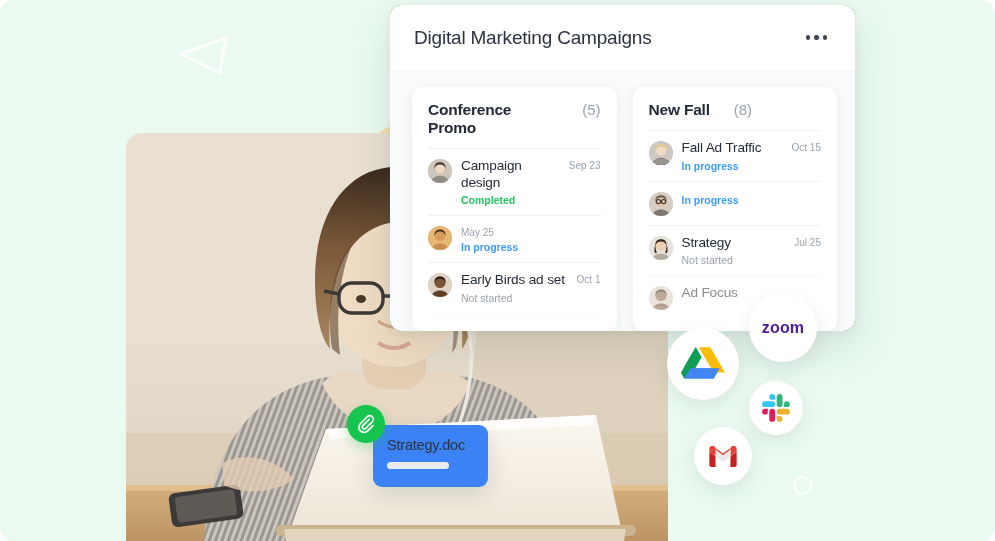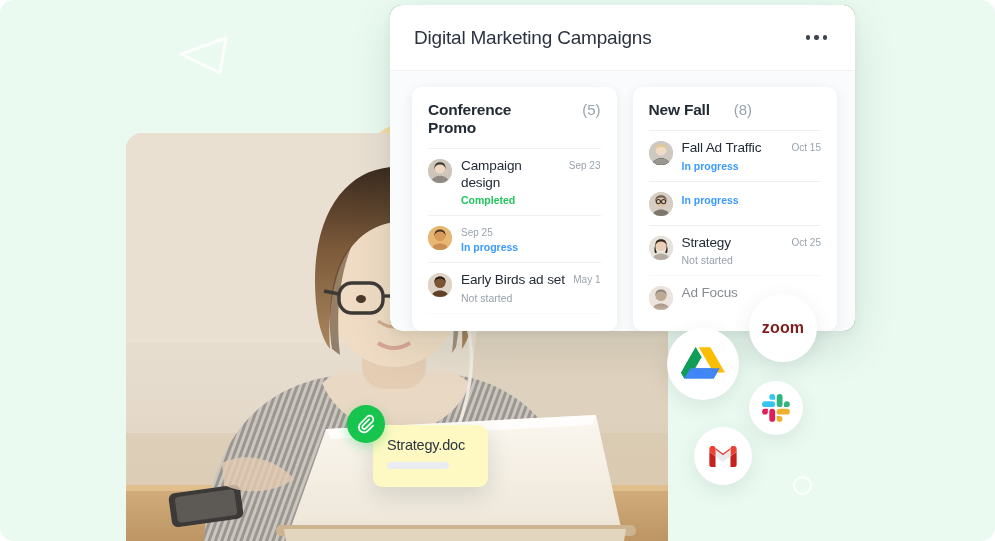--- a/index.html
+++ b/index.html
@@ -115,21 +115,21 @@
 
   .card-fade{
     position:absolute;left:0;right:0;bottom:0;height:26px;
     background:linear-gradient(to bottom,rgba(255,255,255,0),#ffffff 78%);
     pointer-events:none;
   }
 
   
   .file-chip{
     position:absolute;left:373px;top:425px;width:115px;height:62px;
-    background:#fef9c3;border-radius:9px;
+    background:#3b82f6;border-radius:9px;
     box-shadow:0 8px 22px rgba(40,60,55,.15);
     padding:12px 14px;box-sizing:border-box;
   }
   .file-name{font-size:14.5px;color:#2d3440;letter-spacing:-.2px;}
   .file-bar{
     margin-top:9px;width:62px;height:7px;border-radius:4px;background:#e9edf1;
   }
   .clip-badge{
     position:absolute;left:347px;top:405px;width:38px;height:38px;
     background:#16c44e;border-radius:50%;
@@ -142,21 +142,21 @@
     position:absolute;border-radius:50%;background:#ffffff;
     display:flex;align-items:center;justify-content:center;
     box-shadow:0 6px 20px rgba(40,60,55,.10);
   }
   #bubble-zoom{left:749px;top:294px;width:68px;height:68px;}
   #bubble-drive{left:667px;top:328px;width:72px;height:72px;}
   #bubble-slack{left:749px;top:381px;width:54px;height:54px;}
   #bubble-gmail{left:694px;top:427px;width:58px;height:58px;}
   .zoom-word{
     font-family:"Liberation Sans",sans-serif;
-    font-size:16px;font-weight:700;color:#7f1d1d;letter-spacing:.2px;
+    font-size:16px;font-weight:700;color:#4c1d95;letter-spacing:.2px;
   }
 </style>
 </head>
 <body>
 
 <div id="stage">
 
   <svg class="deco-triangle" viewBox="0 0 52 44">
     <path d="M50 6 L5 22 L44 41 Z" fill="none" stroke="#ffffff" stroke-width="3" stroke-linejoin="round"></path>
   </svg>
@@ -300,39 +300,39 @@
           <div class="avatar">
             <svg viewBox="0 0 24 24">
                 <rect width="24" height="24" fill="#e8b872"></rect>
                 <circle cx="12" cy="9.5" r="5.6" fill="#d79c5d"></circle>
                 <path d="M12 3.4c4 0 5.8 2.4 5.5 6.6-.6-3-2.5-4.5-5.5-4.5S7.1 7 6.5 10C6.2 5.8 8 3.4 12 3.4z" fill="#4a3524"></path>
                 <path d="M3 24c1.1-4.6 4.8-6.6 9-6.6S20 19.4 21 24z" fill="#c98f52"></path>
               </svg>
           </div>
           <div class="task-main">
             <div class="task-row">
-              <span class="task-date">Sep 25</span>
+              <span class="task-date">May 25</span>
             </div>
             <div class="task-status st-inprogress">In progress</div>
           </div>
         </div>
 
         <div class="task">
           <div class="avatar">
             <svg viewBox="0 0 24 24">
                 <rect width="24" height="24" fill="#ded3c6"></rect>
                 <circle cx="12" cy="9.5" r="5.6" fill="#7b5436"></circle>
                 <path d="M12 3.4c4 0 5.8 2.3 5.5 6.4-.6-2.9-2.5-4.4-5.5-4.4S7.1 6.9 6.5 9.8C6.2 5.7 8 3.4 12 3.4z" fill="#241a12"></path>
                 <path d="M3 24c1.1-4.6 4.8-6.6 9-6.6S20 19.4 21 24z" fill="#5f4026"></path>
               </svg>
           </div>
           <div class="task-main">
             <div class="task-row">
               <span class="task-title">Early Birds ad set</span>
-              <span class="task-date">May 1</span>
+              <span class="task-date">Oct 1</span>
             </div>
             <div class="task-status st-notstarted">Not started</div>
           </div>
         </div>
 
         <div class="task partial">
           <div class="avatar">
             <svg viewBox="0 0 24 24">
                 <rect width="24" height="24" fill="#d8ccbd"></rect>
                 <circle cx="12" cy="9.5" r="5.6" fill="#8a6340"></circle>
@@ -401,21 +401,21 @@
                 <rect width="24" height="24" fill="#e6e2dc"></rect>
                 <circle cx="12" cy="9.4" r="5.5" fill="#eccfb2"></circle>
                 <path d="M12 3.2c4.2 0 6 2.6 5.7 7.2-.5-3.2-2.5-4.8-5.7-4.8S6.8 7.2 6.3 10.4C6 5.8 7.8 3.2 12 3.2z" fill="#35281d"></path>
                 <path d="M6.4 9c0 4 .8 6.2 1.6 7.4L6 17.2C5 14.6 5.4 10.8 6.4 9zM17.6 9c0 4-.8 6.2-1.6 7.4l2 .8c1-2.6.6-6.4-.4-8.2z" fill="#35281d"></path>
                 <path d="M3 24c1.1-4.6 4.8-6.6 9-6.6S20 19.4 21 24z" fill="#b4aca2"></path>
               </svg>
           </div>
           <div class="task-main">
             <div class="task-row">
               <span class="task-title">Strategy</span>
-              <span class="task-date">Oct 25</span>
+              <span class="task-date">Jul 25</span>
             </div>
             <div class="task-status st-notstarted">Not started</div>
           </div>
         </div>
 
         <div class="task partial">
           <div class="avatar">
             <svg viewBox="0 0 24 24">
                 <rect width="24" height="24" fill="#dccfc0"></rect>
                 <circle cx="12" cy="9.5" r="5.6" fill="#8d6543"></circle>

